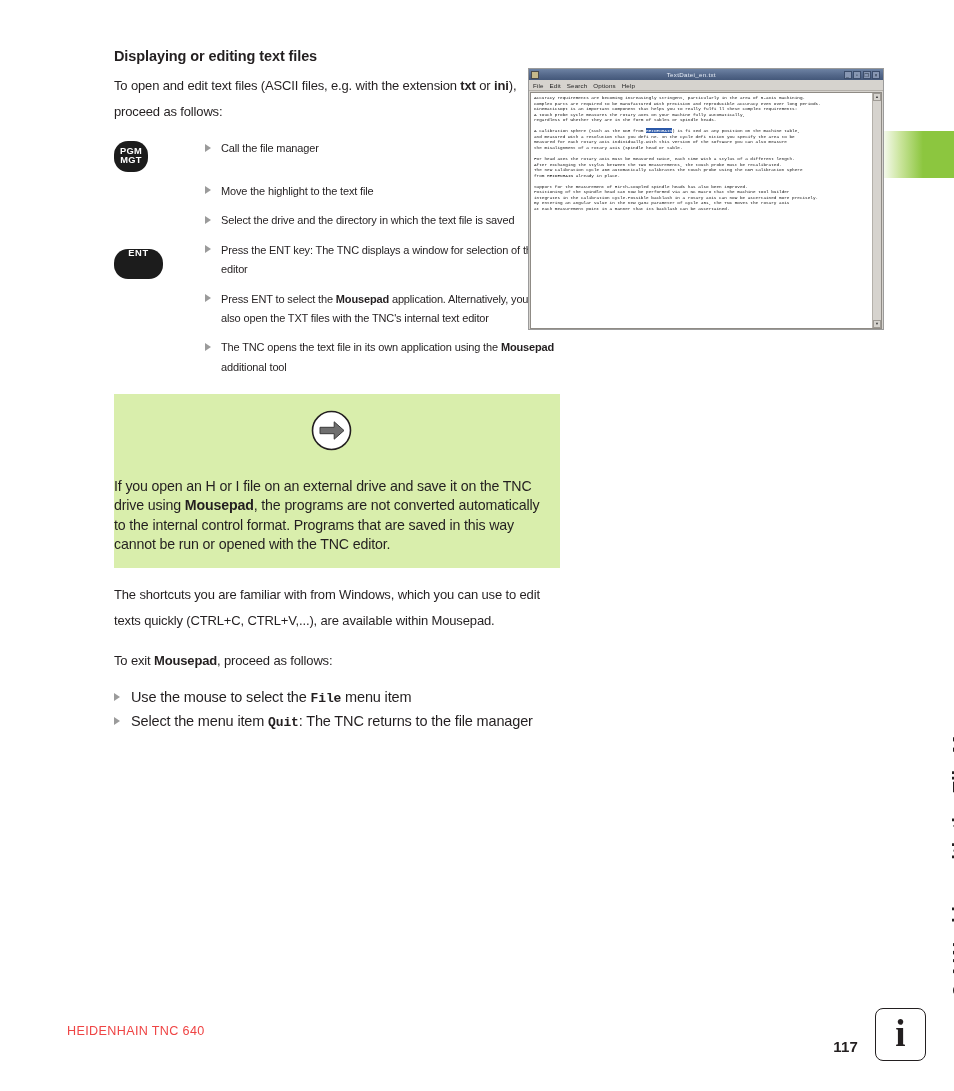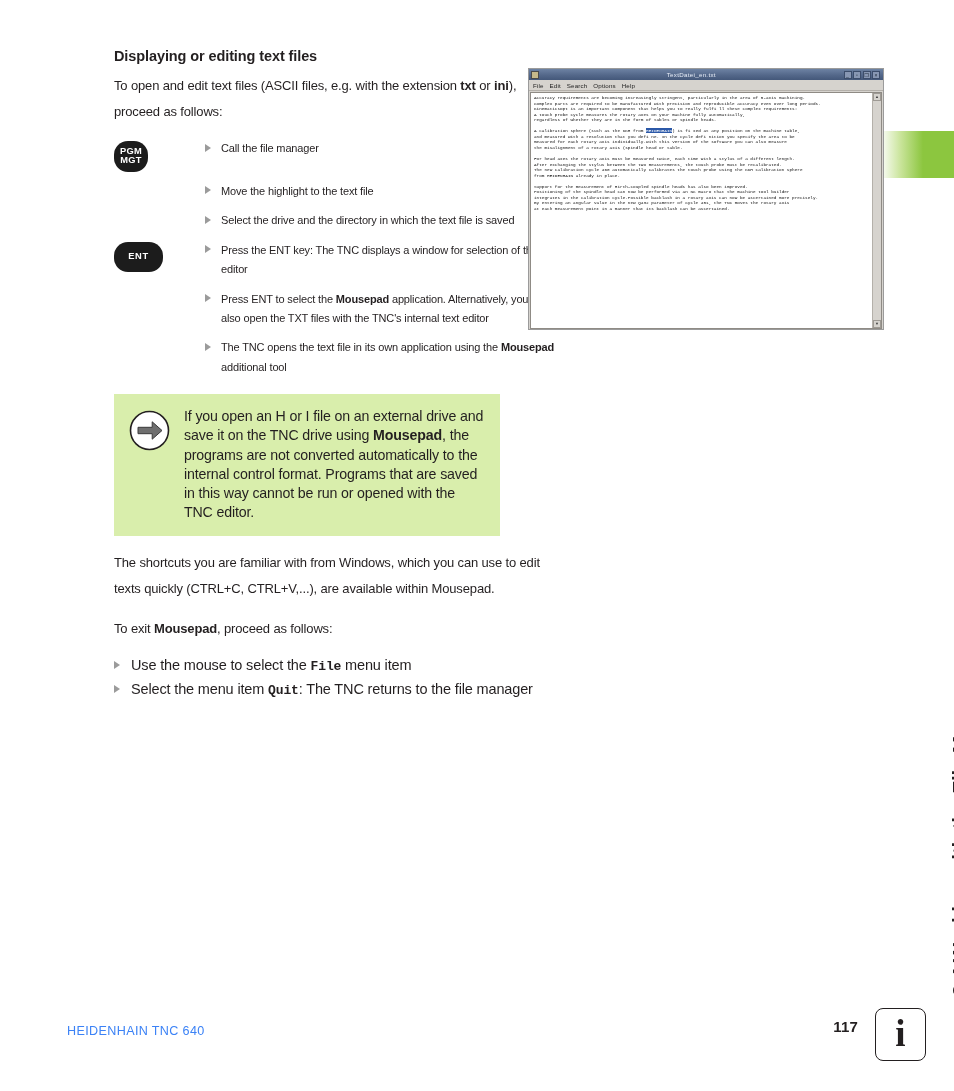--- a/index.html
+++ b/index.html
@@ -78,21 +78,20 @@
     align-items: flex-start;
     margin-bottom: 10px;
   }
   .key-col {
     width: 91px;
     flex: 0 0 91px;
     padding-top: 1px;
   }
   .hwkey {
     display: inline-flex;
-    align-items: center;
     justify-content: center;
     background: #1c1c1c;
     color: #ffffff;
     border-radius: 14px;
     font-weight: bold;
     text-align: center;
     line-height: 1.02;
   }
   .hwkey.pgm {
     width: 34px; height: 31px;
@@ -118,24 +117,25 @@
     font-size: 11px;
     line-height: 19.4px;
     letter-spacing: -0.15px;
     padding-left: 3px;
   }
 
   
   .note {
     position: relative;
     margin-top: 17px;
-    width: 386px;
+    width: 446px;
     background: #d9eeac;
     display: flex;
     padding: 13px 12px 14px 0;
+    flex-direction: column;
   }
   .note-icon-col {
     flex: 0 0 70px;
     display: flex;
     justify-content: center;
     padding-top: 3px;
   }
   .note-text {
     font-size: 14.2px;
     line-height: 19.2px;
@@ -241,25 +241,25 @@
     line-height: 6px;
     color: #3a3a3a;
   }
 
   
   .footer-left {
     position: absolute;
     left: 67px; bottom: 53px;
     font-size: 12.6px;
     letter-spacing: 0.35px;
-    color: #3b82f6;
+    color: #ef4444;
   }
   .footer-page {
     position: absolute;
-    right: 96px; bottom: 56px;
+    right: 96px; bottom: 36px;
     font-size: 15px;
     font-weight: bold;
     letter-spacing: 0.2px;
   }
   .info-badge {
     position: absolute;
     right: 28px; bottom: 30px;
     width: 51px; height: 53px;
     border: 1.6px solid #231f20;
     border-radius: 8px;

